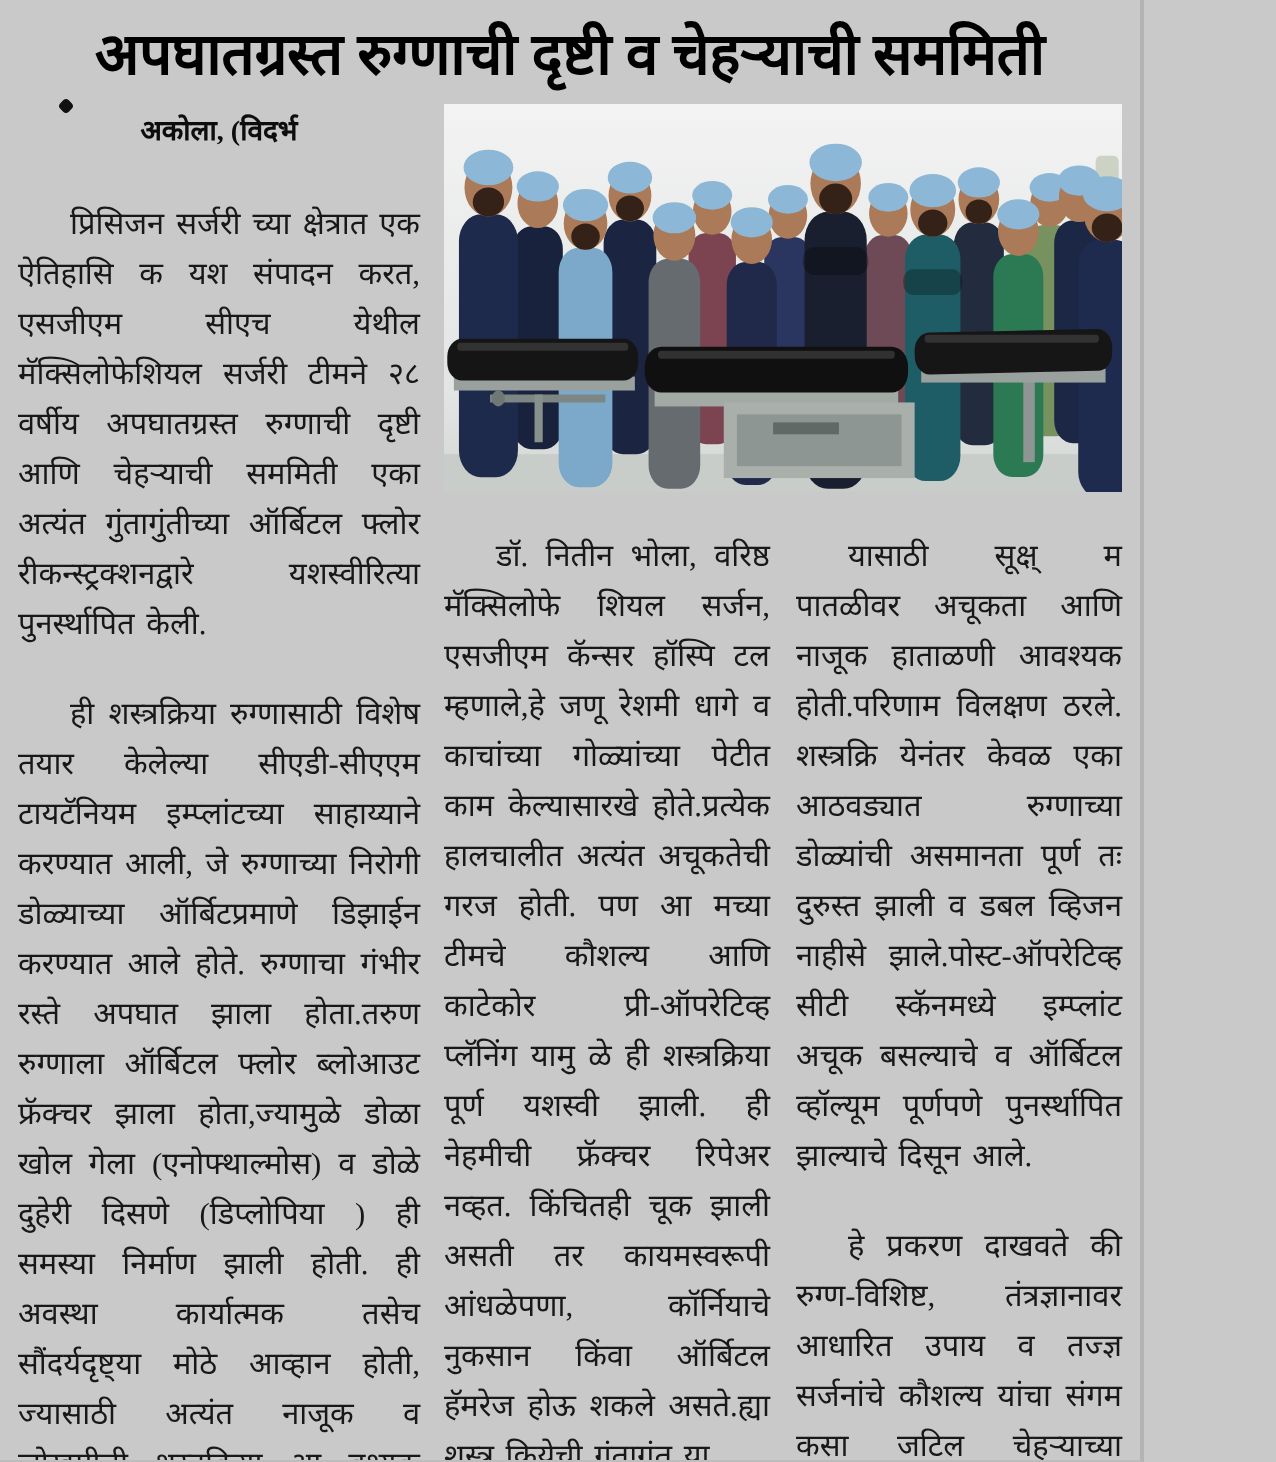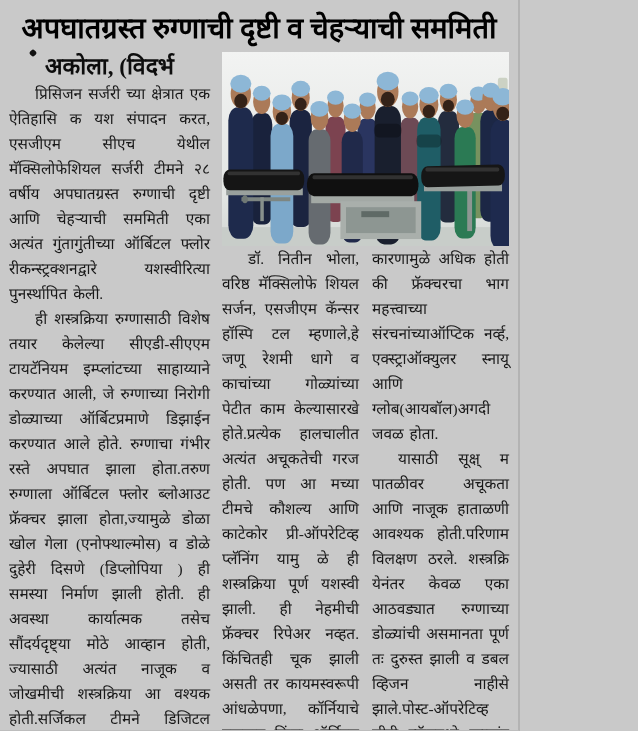--- a/index.html
+++ b/index.html
@@ -1,18 +1,18 @@
 <!DOCTYPE html>
 <html><head>
 <meta charset="utf-8">
 <style>
   html,body{margin:0;padding:0;background:#c9c9c9;}
   .page{
     position:relative;
-    width:520px;height:731px;
+    width:572px;height:731px;
     box-sizing:border-box;
     padding:6px 9px 8px 9px;
     background:#c9c9c9;
     border-right:2px solid #b3b3b3;
     border-bottom:1px solid #bdbdbd;
     overflow:hidden;
     font-family:"Liberation Serif","DejaVu Serif",serif;
     color:#161616;
   }
   .headline{
@@ -31,34 +31,34 @@
   .content{
     display:flex;
     gap:12px;
     align-items:flex-start;
   }
   .col1{width:201px;flex:0 0 auto;}
   .rightblock{flex:1 1 auto;min-width:0;}
   .dateline{
     text-align:center;
     font-weight:700;
-    font-size:23px;
+    font-size:14px;
     line-height:26px;
     margin:2px 0 1px 0;
     color:#0d0d0d;
   }
   p.body{
     margin:0;
     text-align:justify;
     font-size:15.4px;
     line-height:25px;
     word-spacing:2px;
     color:#181818;
   }
-  p.indent{text-indent:26px;}
+  p.indent{text-indent:26px;margin-top:20px;}
   .photo{
     width:100%;
     height:194px;
     margin:1px 0 6px 0;
     display:block;
   }
   .photo svg{display:block;width:100%;height:100%;}
   .cols23{display:flex;gap:13px;}
   .col2,.col3{flex:1 1 0;min-width:0;}
 </style>
@@ -154,21 +154,20 @@
             <rect x="292" y="116" width="106" height="4" rx="2" fill="#3a3a3a" opacity="0.8"></rect>
           </g>
         </svg>
       </figure>
 
       <div class="cols23">
         <div class="col2">
           <p class="body indent">डॉ. नितीन भोला, वरिष्ठ मॅक्सिलोफे शियल सर्जन, एसजीएम कॅन्सर हॉस्पि टल म्हणाले,हे जणू रेशमी धागे व काचांच्या गोळ्यांच्या पेटीत काम केल्यासारखे होते.प्रत्येक हालचालीत अत्यंत अचूकतेची गरज होती. पण आ मच्या टीमचे कौशल्य आणि काटेकोर प्री-ऑपरेटिव्ह प्लॅनिंग यामु ळे ही शस्त्रक्रिया पूर्ण यशस्वी झाली. ही नेहमीची फ्रॅक्चर रिपेअर नव्हत. किंचितही चूक झाली असती तर कायमस्वरूपी आंधळेपणा, कॉर्नियाचे नुकसान किंवा ऑर्बिटल हॅमरेज होऊ शकले असते.ह्या शस्त्र क्रियेची गुंतागुंत या</p>
         </div>
         <div class="col3">
-          <p class="body">कारणामुळे अधिक होती की फ्रॅक्चरचा भाग महत्त्वाच्या संरचनांच्याऑप्टिक नर्व्ह, एक्स्ट्राऑक्युलर स्नायू आणि ग्लोब(आयबॉल)अगदी जवळ होता.</p>
           <p class="body indent">यासाठी सूक्ष् म पातळीवर अचूकता आणि नाजूक हाताळणी आवश्यक होती.परिणाम विलक्षण ठरले. शस्त्रक्रि येनंतर केवळ एका आठवड्यात रुग्णाच्या डोळ्यांची असमानता पूर्ण तः दुरुस्त झाली व डबल व्हिजन नाहीसे झाले.पोस्ट-ऑपरेटिव्ह सीटी स्कॅनमध्ये इम्प्लांट अचूक बसल्याचे व ऑर्बिटल व्हॉल्यूम पूर्णपणे पुनर्स्थापित झाल्याचे दिसून आले.</p>
           <p class="body indent">हे प्रकरण दाखवते की रुग्ण-विशिष्ट, तंत्रज्ञानावर आधारित उपाय व तज्ज्ञ सर्जनांचे कौशल्य यांचा संगम कसा जटिल चेहऱ्याच्या दुखापतींमध्ये जीवनपरिवर्तनकारी ठरू शकतो.</p>
         </div>
       </div>
 
     </div>
   </div>
 </div>
 
 </body></html>

